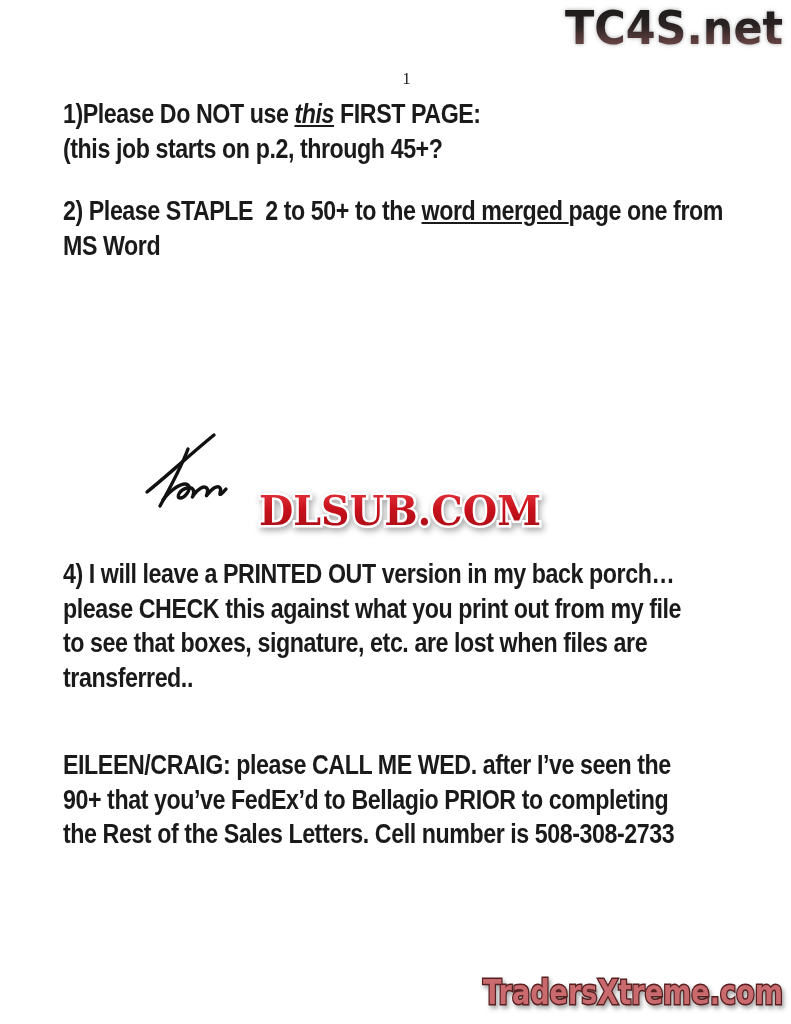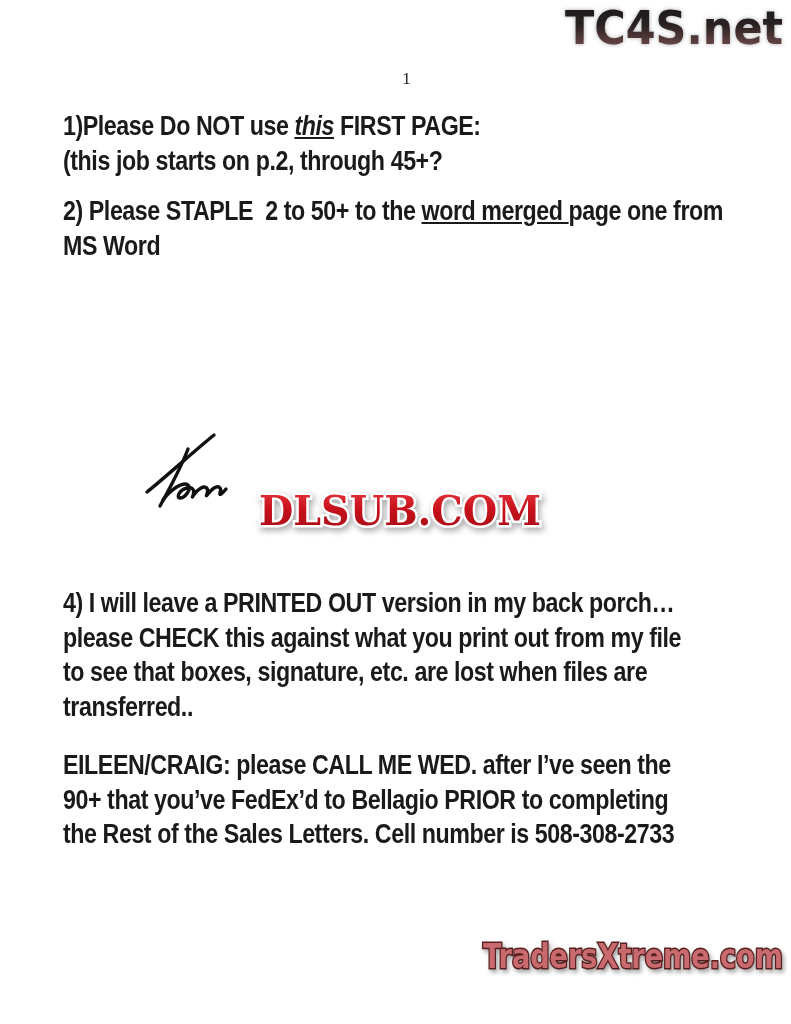--- a/index.html
+++ b/index.html
@@ -48,24 +48,24 @@
     font-size: 27px;
     letter-spacing: -0.5px;
     line-height: 34.6px;
     height: 34.6px;
     transform: scaleX(0.86);
     transform-origin: left center;
   }
   .u-it { font-style: italic; text-decoration: underline; }
   .u    { text-decoration: underline; }
 
-  .p1 { top: 109px; }
+  .p1 { top: 97px; }
   .p2 { top: 194px; }
   .p3 { top: 299px; }
-  .p4 { top: 586px; }
+  .p4 { top: 557px; }
   .p5 { top: 748px; }
 
   
   .sig {
     position: absolute;
     left: 143px;
     top: 430px;
     width: 100px;
     height: 80px;
   }
@@ -77,21 +77,21 @@
     top: 480px;
     width: 304px;
     height: 60px;
     filter: drop-shadow(2px 3px 3px rgba(140,140,140,0.75));
   }
 
   
   .traders-wrap {
     position: absolute;
     left: 476px;
-    top: 930px;
+    top: 966px;
     width: 315px;
     height: 58px;
     filter: drop-shadow(2px 3px 2px rgba(130,130,130,0.7));
   }
 </style>
 </head>
 <body>
 
 <div class="doc">
 

